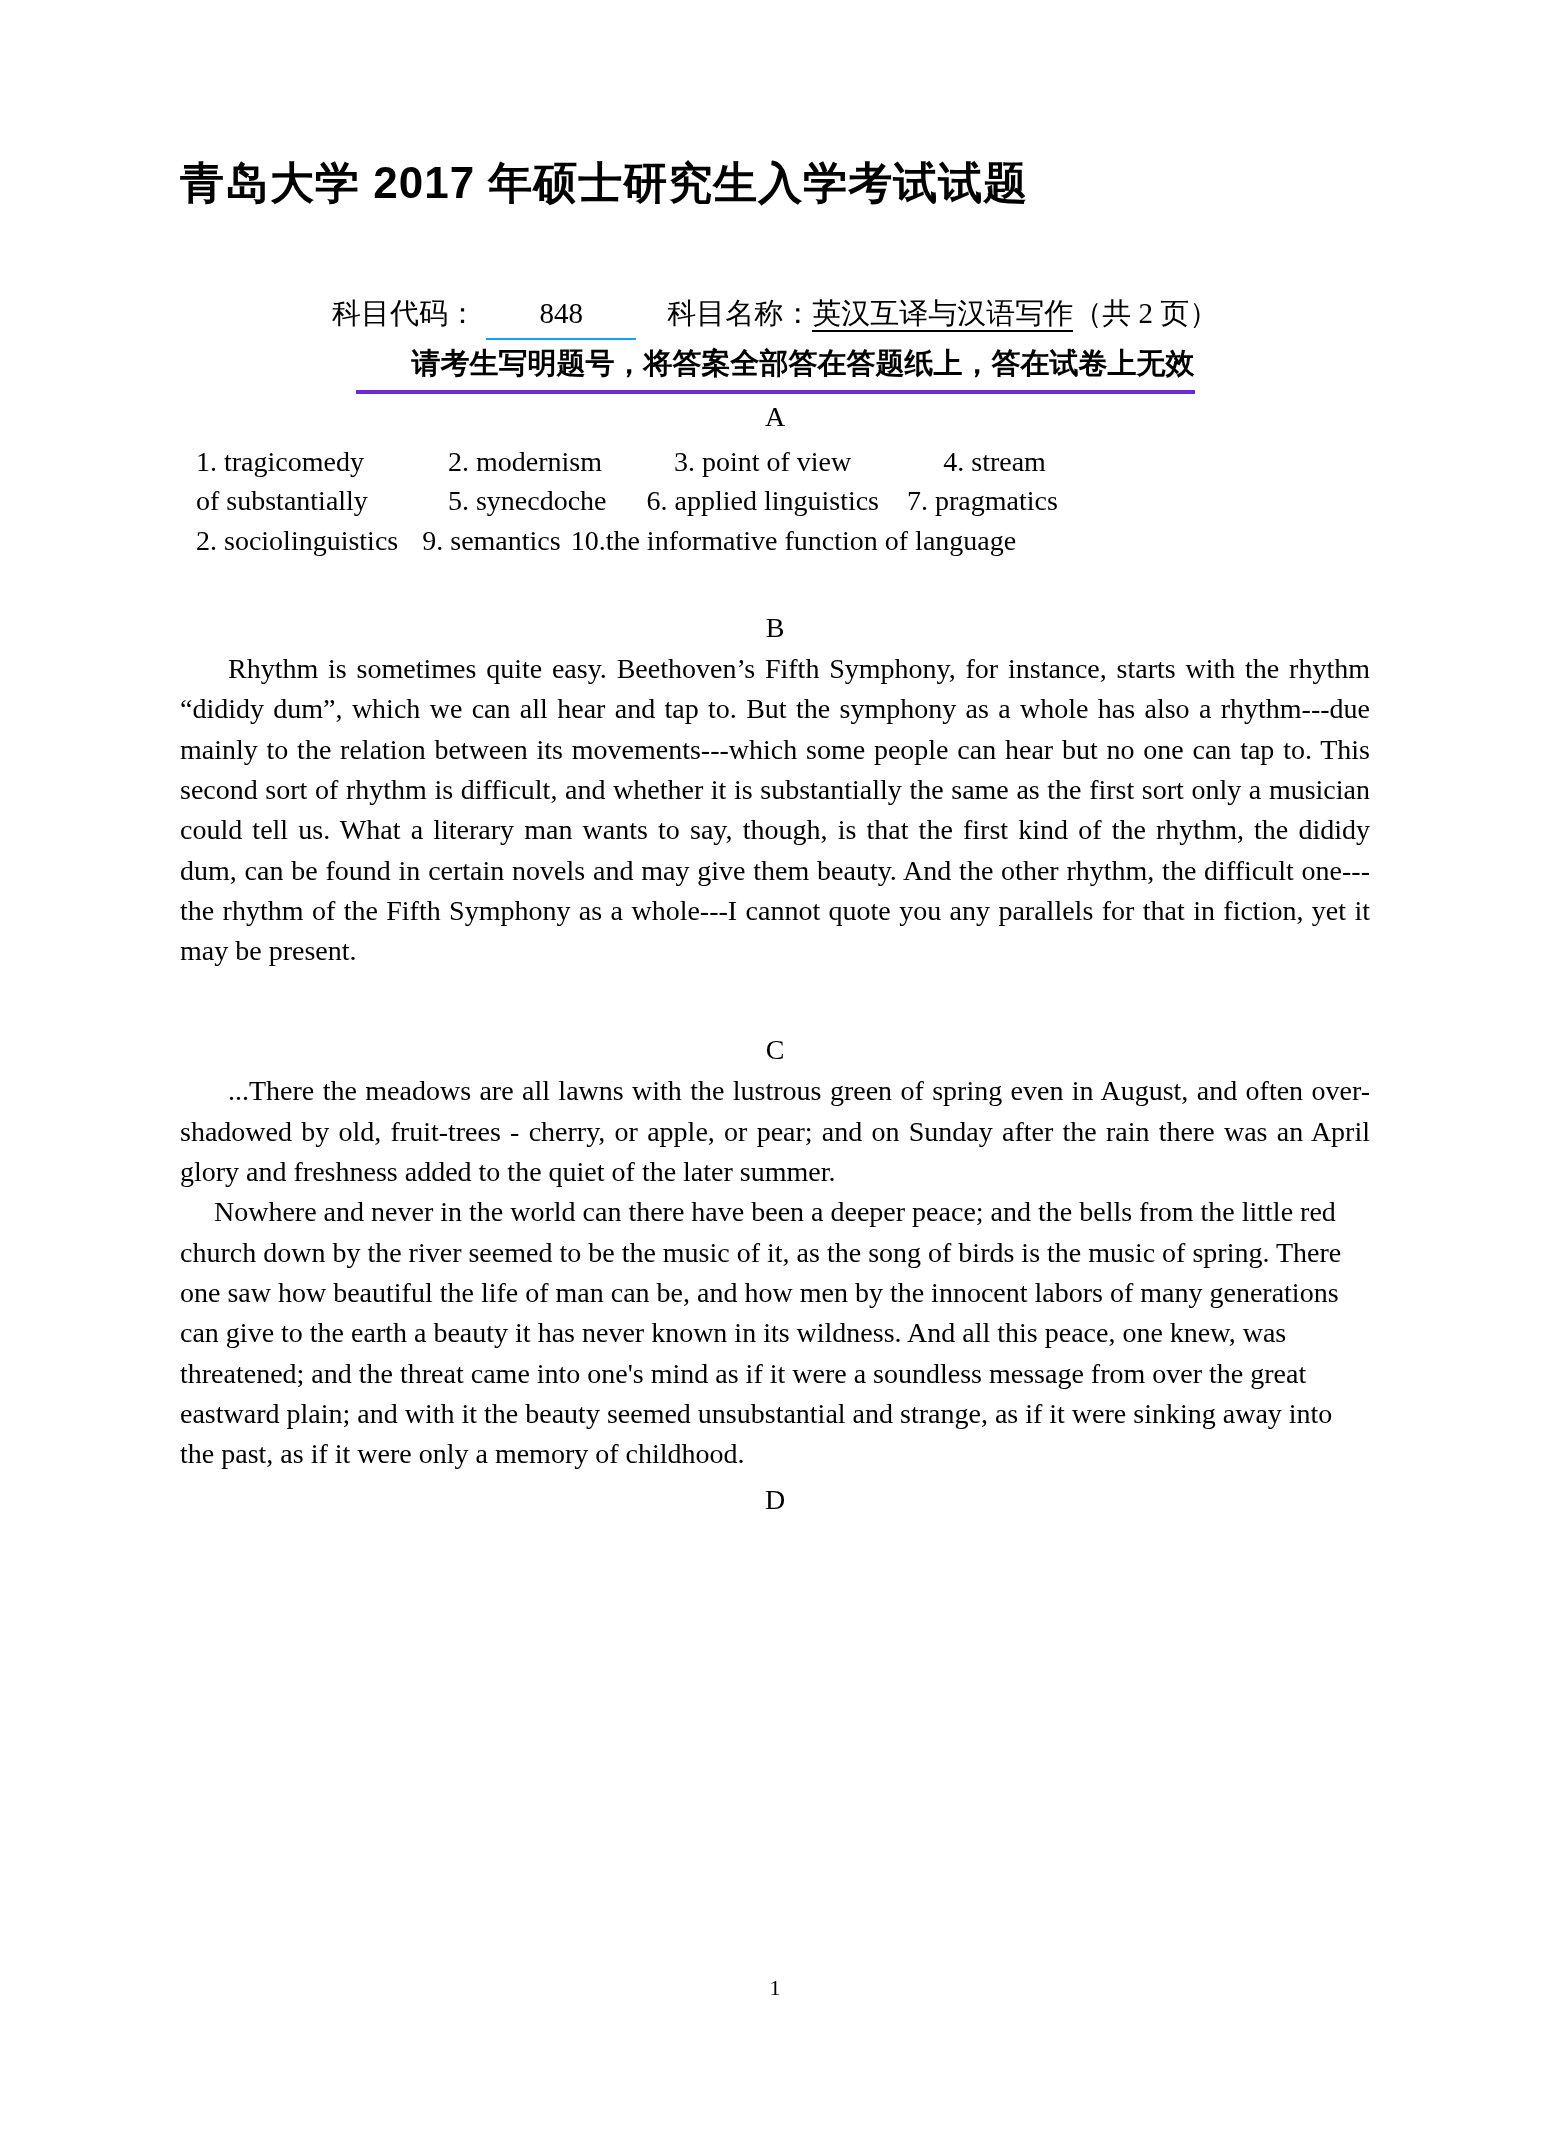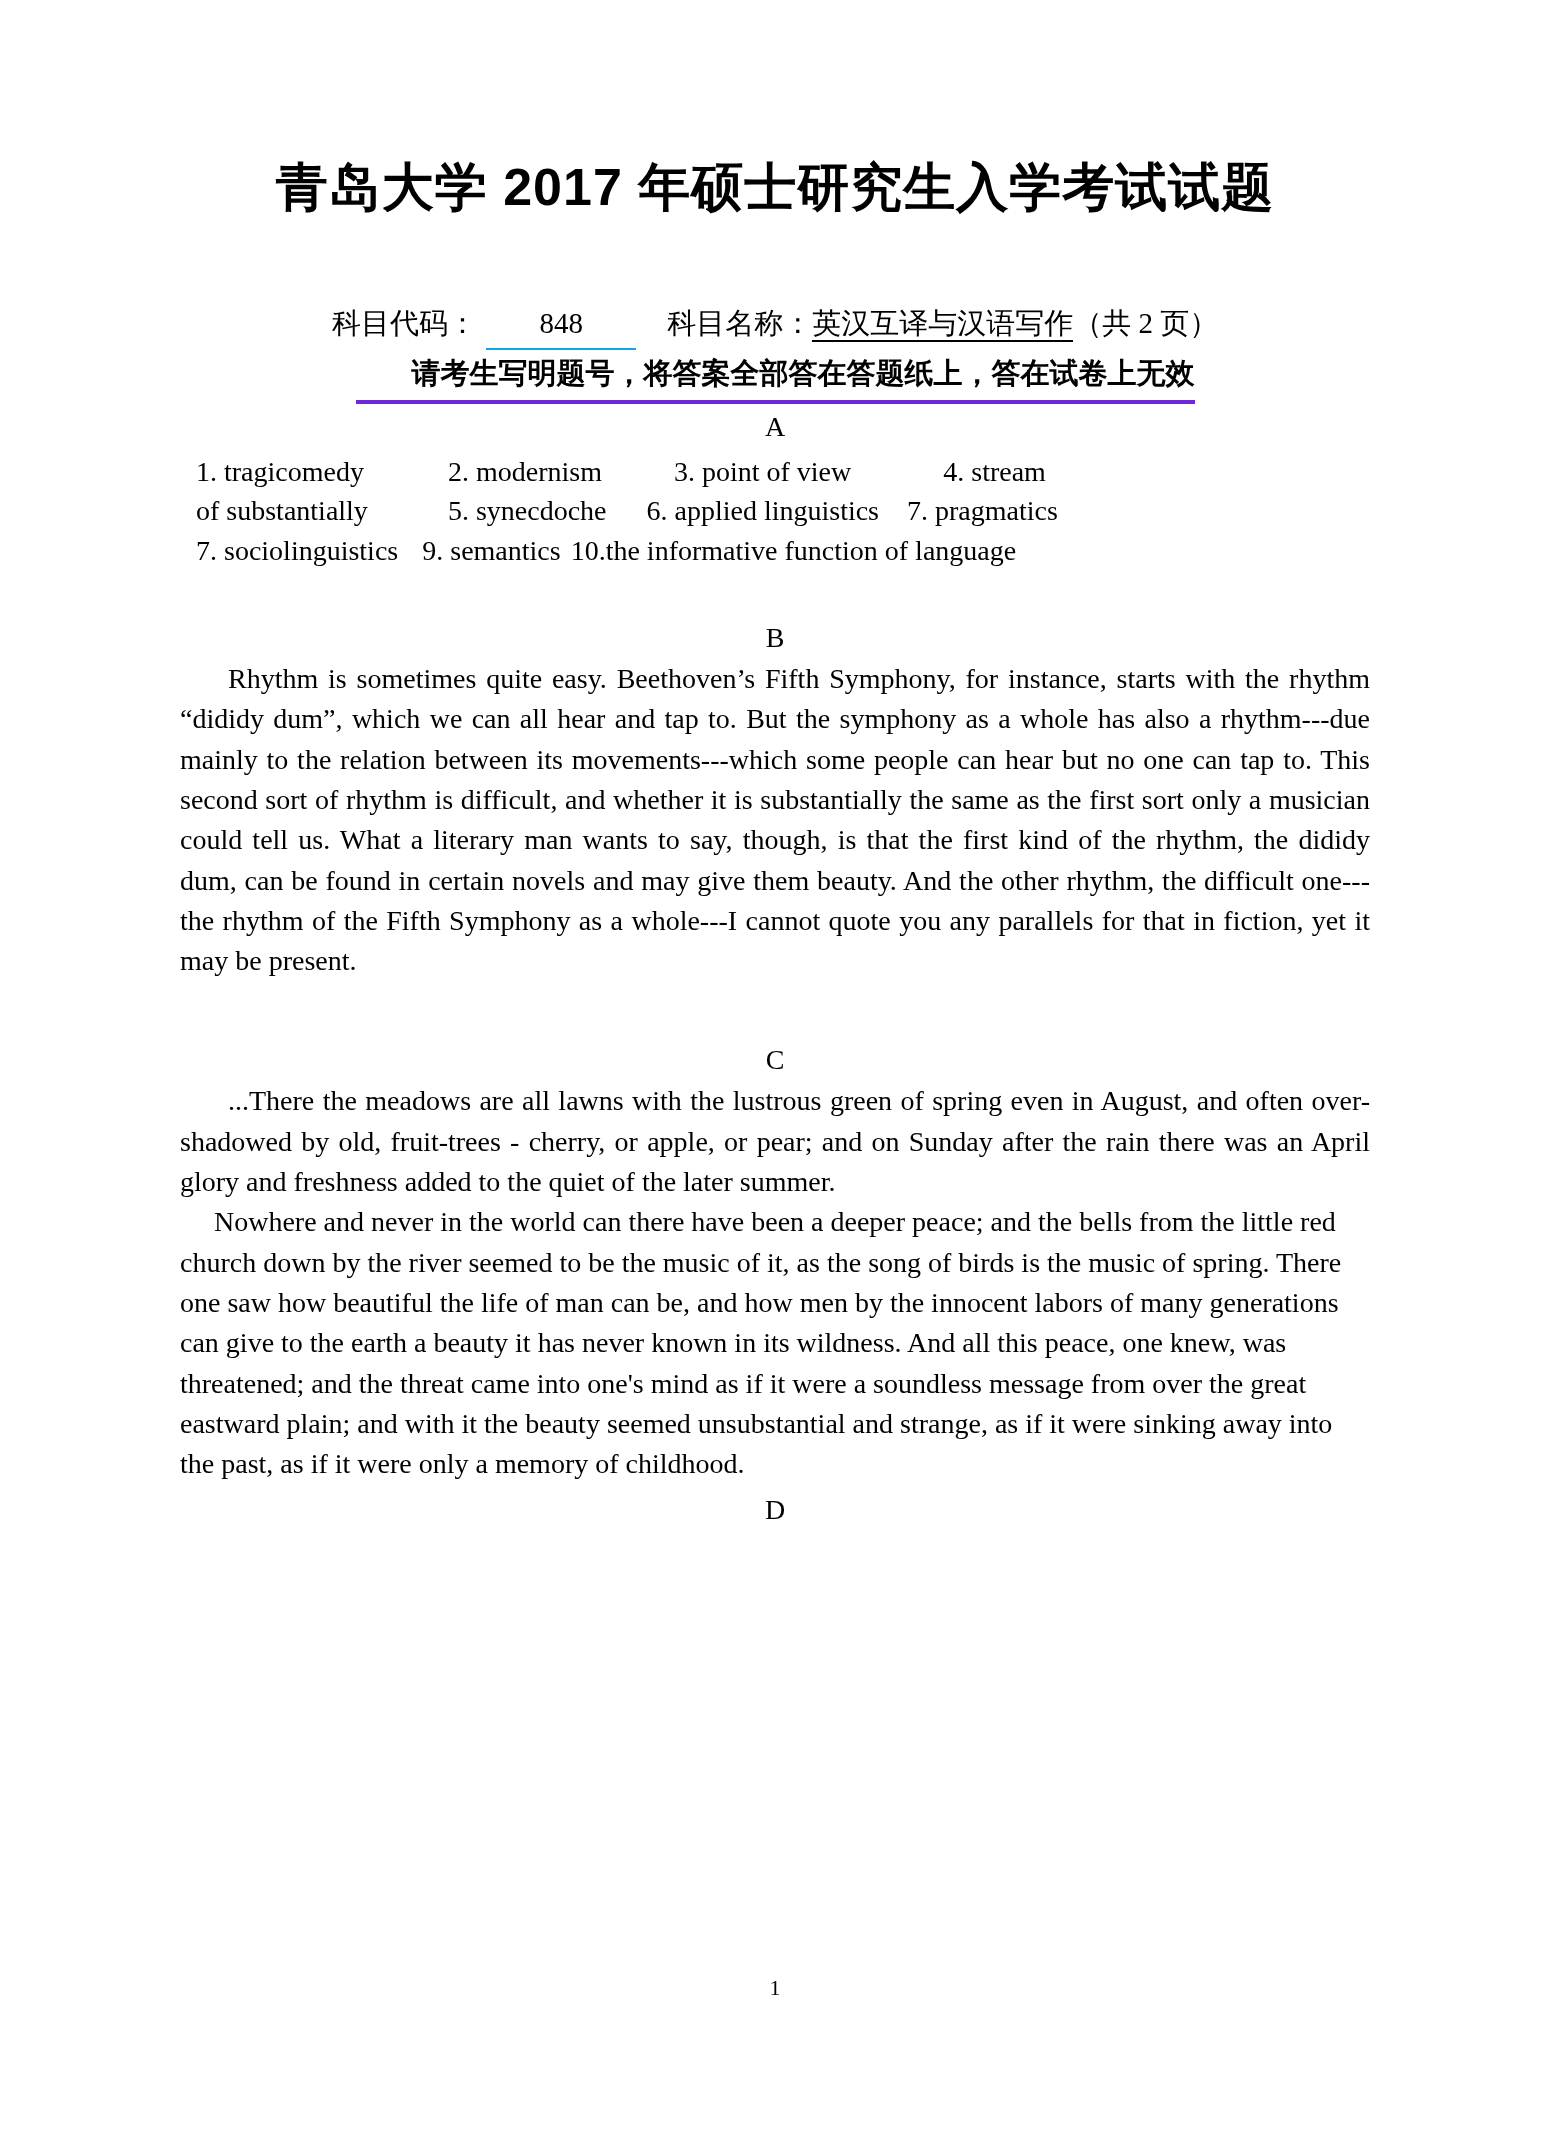--- a/index.html
+++ b/index.html
@@ -24,22 +24,22 @@
   .content {
     position: absolute;
     left: 180px;
     top: 0;
     width: 1190px;
     height: 2150px;
   }
 
   
   .doc-title {
-    text-align: center;
-    font-size: 52px;
+    text-align: left;
+    font-size: 44px;
     font-weight: bold;
     letter-spacing: 1px;
     margin: 0;
     padding-top: 155px;
     line-height: 1.25;
     font-family: "Liberation Sans", "DejaVu Sans", sans-serif;
   }
   .meta-block {
     margin-top: 80px;
     text-align: center;
@@ -175,21 +175,21 @@
       <div class="terms-row row2">
         <span class="ti">of substantially</span>
         <span class="gap-d"></span>
         <span class="ti">5. synecdoche</span>
         <span class="gap-e"></span>
         <span class="ti">6. applied linguistics</span>
         <span class="gap-f"></span>
         <span class="ti">7. pragmatics</span>
       </div>
       <div class="terms-row row3">
-        <span class="ti">7. sociolinguistics</span>
+        <span class="ti">2. sociolinguistics</span>
         <span class="gap-g"></span>
         <span class="ti">9. semantics</span>
         <span class="gap-h"></span>
         <span class="ti">10.the informative function of language</span>
       </div>
     </div>
 
     <div class="sec-letter spaced-b">B</div>
 
     <p class="para indent">Rhythm is sometimes quite easy. Beethoven’s Fifth Symphony, for instance, starts with the rhythm “dididy dum”, which we can all hear and tap to. But the symphony as a whole has also a rhythm---due mainly to the relation between its movements---which some people can hear but no one can tap to. This second sort of rhythm is difficult, and whether it is substantially the same as the first sort only a musician could tell us. What a literary man wants to say, though, is that the first kind of the rhythm, the dididy dum, can be found in certain novels and may give them beauty. And the other rhythm, the difficult one---the rhythm of the Fifth Symphony as a whole---I cannot quote you any parallels for that in fiction, yet it may be present.</p>

